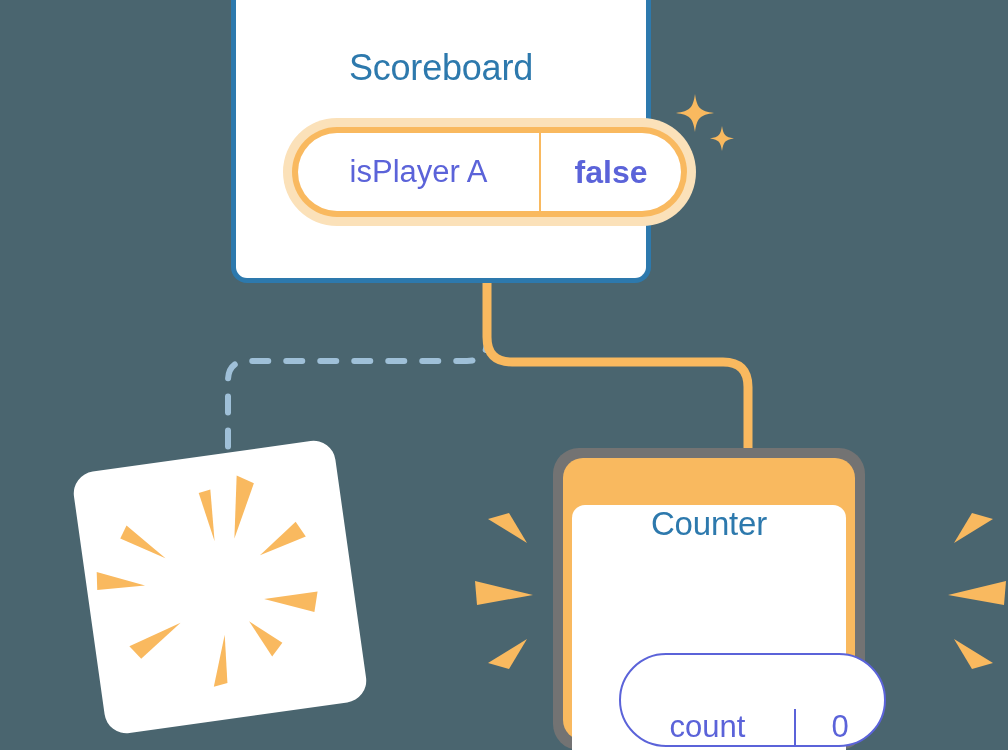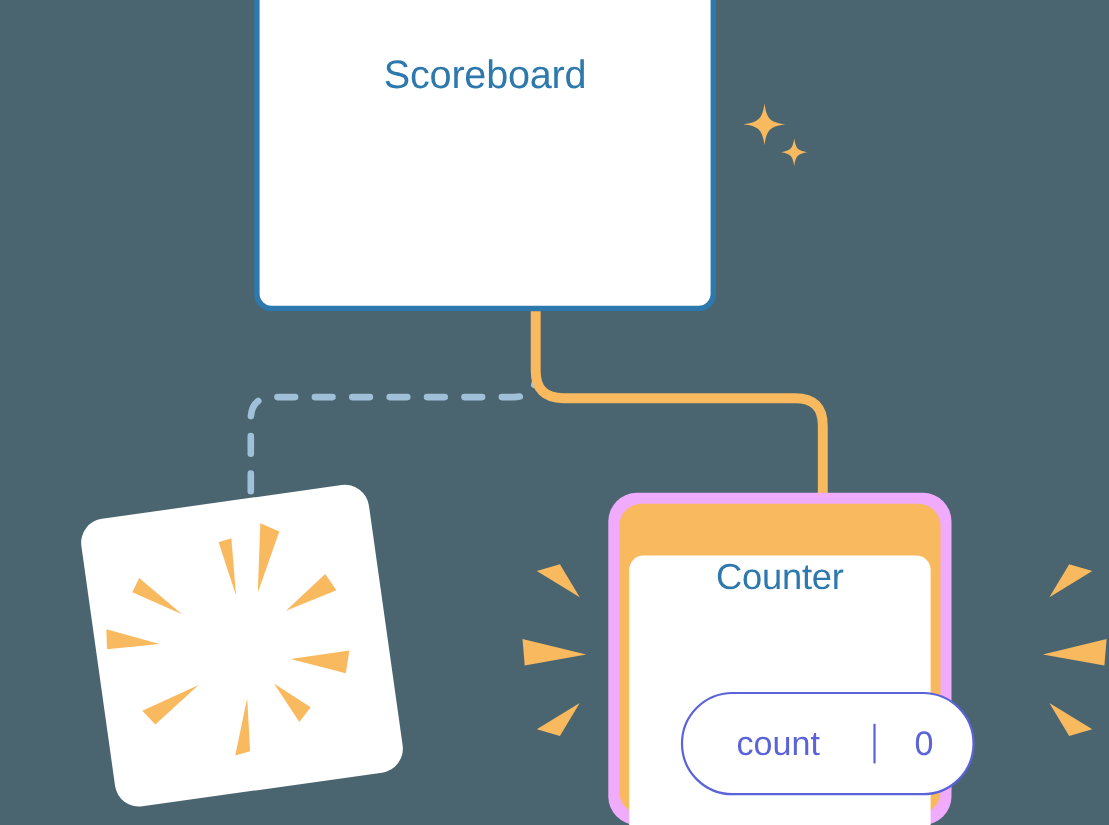--- a/index.html
+++ b/index.html
@@ -104,21 +104,21 @@
     font-weight: 700;
   }
 
   
   #counter-card {
     left: 553px;
     top: 448px;
     width: 312px;
     height: 302px;
     border-radius: 26px;
-    background: #f0abfc;
+    background: #737373;
     box-sizing: border-box;
     padding: 10px;
   }
   #counter-ring {
     width: 100%;
     height: 100%;
     border-radius: 20px;
     background: #f9b95f;
     box-sizing: border-box;
     padding: 9px;
@@ -133,28 +133,28 @@
   }
   #counter-card .card-title {
     font-size: 33px;
     margin-top: 38px;
   }
 
   
   .pill-plain {
     position: absolute;
     left: 47px;
-    top: 124px;
+    top: 148px;
     width: 267px;
     height: 94px;
     border: 2px solid #5b63d9;
     border-radius: 47px;
     background: #ffffff;
     display: flex;
-    align-items: center;
+    align-items: flex-end;
     overflow: hidden;
     box-sizing: border-box;
   }
   .pill-plain-key {
     flex: 0 0 173px;
     display: flex;
     align-items: center;
     justify-content: center;
     color: #5b63d9;
     font-size: 31px;
@@ -201,20 +201,28 @@
   <svg id="connectors" viewBox="0 0 1008 750" width="1008" height="750">
 
     <path d="M 487 300 L 487 341 Q 487 361 467 361 L 248 361 Q 228 361 228 381 L 228 470" fill="none" stroke="#9fc0d8" stroke-width="6" stroke-linecap="round" stroke-dasharray="16 18"></path>
 
     <path d="M 487 283 L 487 337 Q 487 362 512 362 L 723 362 Q 748 362 748 387 L 748 470" fill="none" stroke="#f9b95f" stroke-width="9" stroke-linecap="butt"></path>
   </svg>
 
   <div class="card" id="scoreboard-card">
     <div class="card-title">Scoreboard</div>
 
+    <div class="pill-hl">
+      <div class="pill-hl-inner">
+        <div class="pill-hl-body">
+          <div class="pill-hl-key">isPlayer A</div>
+          <div class="pill-hl-val">false</div>
+        </div>
+      </div>
+    </div>
   </div>
 
   <svg class="deco" id="sparkles" width="70" height="70" viewBox="0 0 70 70">
     <path d="M 25 2 C 27 16 30 19 44 21 C 30 23 27 26 25 40 C 23 26 20 23 6 21 C 20 19 23 16 25 2 Z" fill="#f9b95f"></path>
     <path d="M 52 34 C 53.4 43 55 45 64 46.4 C 55 47.8 53.4 49.8 52 59 C 50.6 49.8 49 47.8 40 46.4 C 49 45 50.6 43 52 34 Z" fill="#f9b95f"></path>
   </svg>
 
   <svg class="deco" id="rays-left" width="72" height="170" viewBox="0 0 72 170">
     <path d="M 15 14 L 36 8 L 54 38 Z" fill="#f9b95f"></path>
     <path d="M 2 76 L 4 100 L 60 90 Z" fill="#f9b95f"></path>

